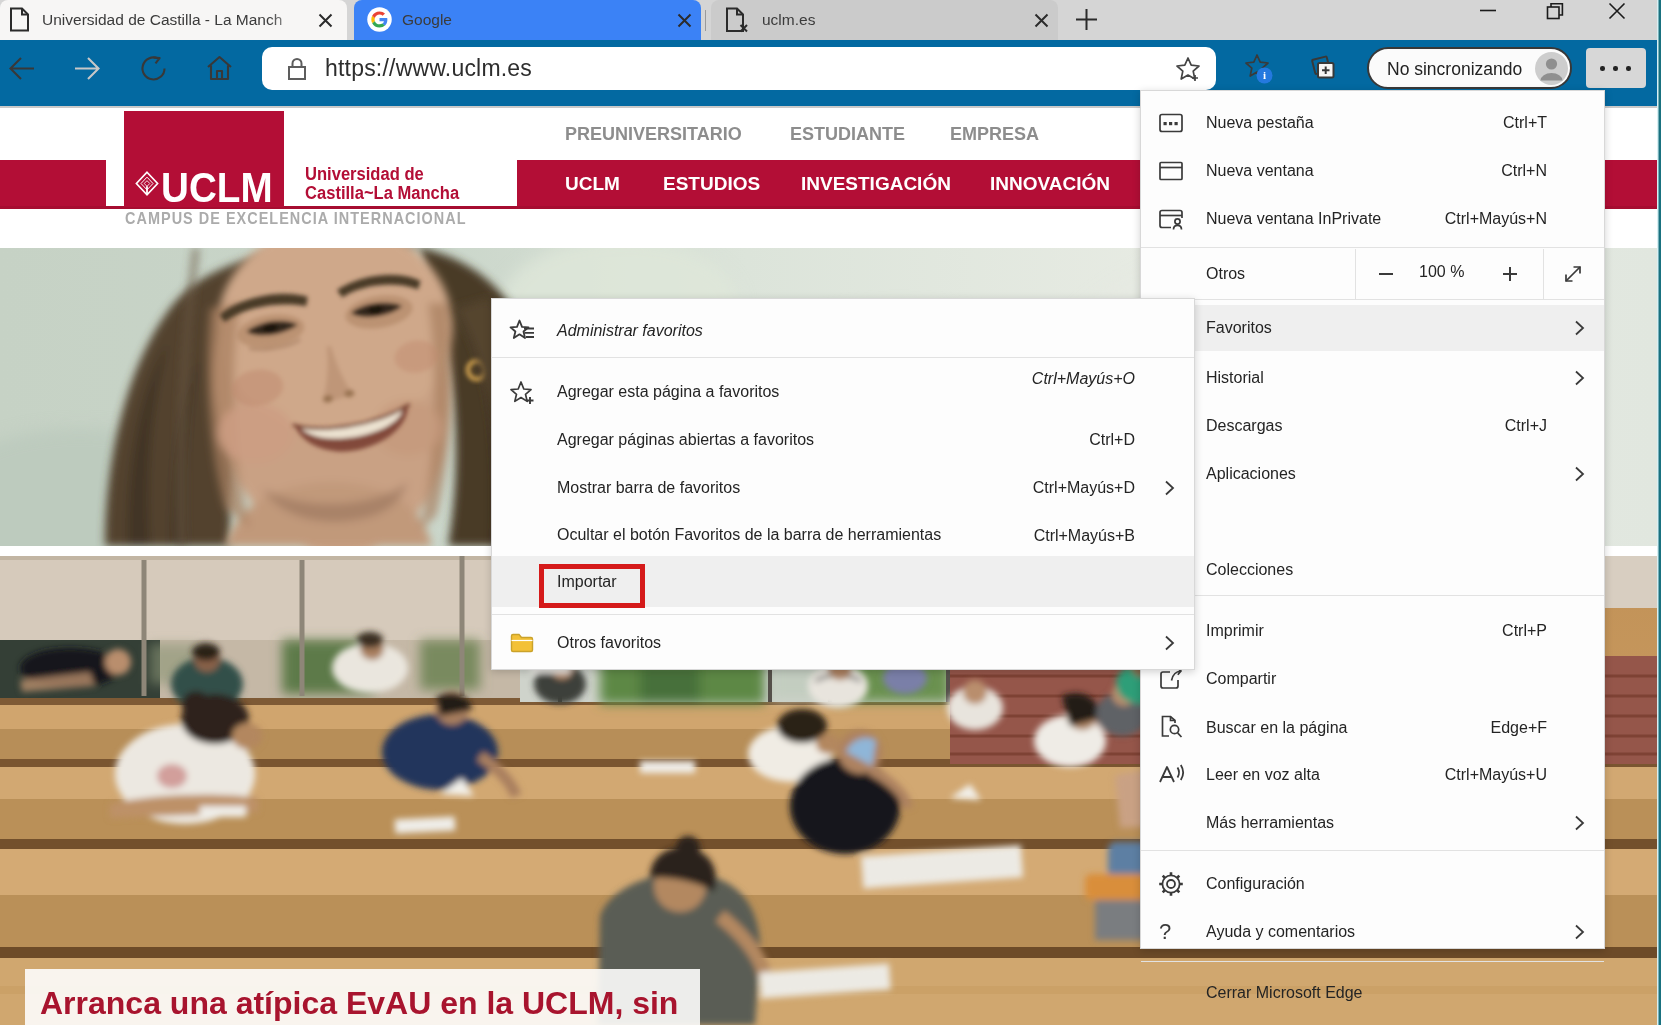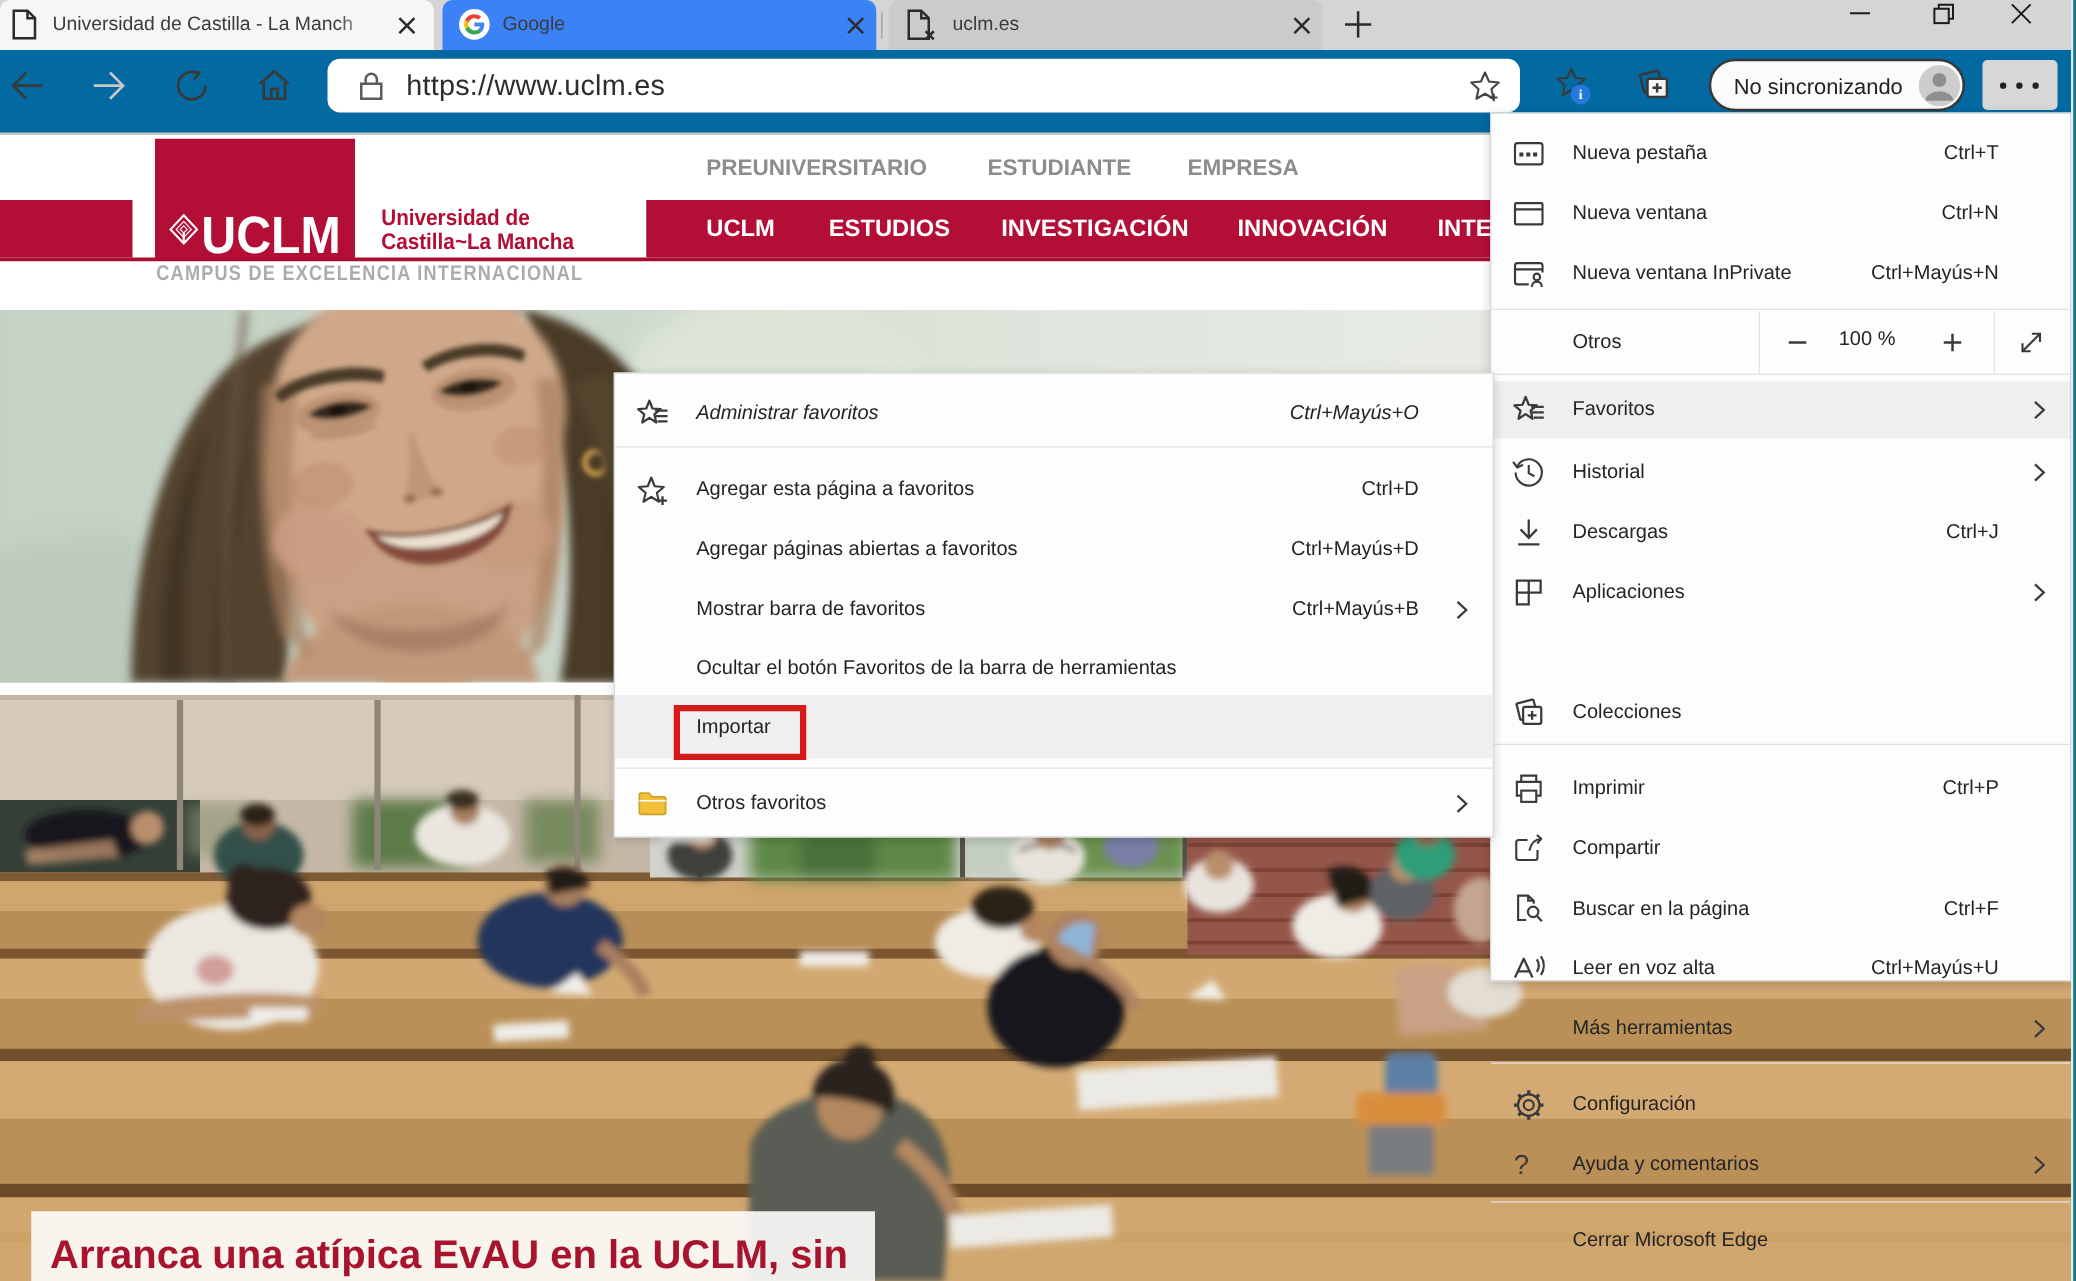--- a/index.html
+++ b/index.html
@@ -31,30 +31,30 @@
 #logotext { left:37px; top:53px; color:#fff; font-weight:bold; font-size:42px; transform:scaleX(0.92); transform-origin:0 0; }
 #uninames { left:305px; top:68px; color:#b30e36; font-weight:bold; font-size:18px; line-height:19px; transform:scaleX(0.92); transform-origin:0 0; }
 #campus { left:125px; top:112px; color:#ababab; font-weight:bold; font-size:17px; letter-spacing:1.2px; transform:scaleX(0.85); transform-origin:0 0; }
 #redstub { left:0; top:63px; width:106px; height:46px; background:#b30e36; }
 #rednav { left:517px; top:63px; width:1144px; height:46px; background:#b30e36; }
 #redline { left:0; top:109px; width:1661px; height:3px; background:#a60d31; }
 .gnav { top:27px; color:#8d8d8d; font-weight:bold; font-size:18px; }
 .rnav { top:76px; color:#fff; font-weight:bold; font-size:19px; }
 
 
-#mainmenu { z-index:20; left:1192px; top:90px; width:465px; height:695px; background:#fdfdfd; border:1px solid #d8d8d8; box-shadow:0 2px 8px rgba(0,0,0,0.18); }
+#mainmenu { z-index:20; left:1140px; top:90px; width:465px; height:859px; background:#fdfdfd; border:1px solid #d8d8d8; box-shadow:0 2px 8px rgba(0,0,0,0.18); }
 #submenu { z-index:30; left:491px; top:298px; width:704px; height:372px; background:#fdfdfd; border:1px solid #d8d8d8; box-shadow:0 2px 8px rgba(0,0,0,0.18); }
 .mrow { left:0; width:100%; height:48px; }
 .mhl { background:#efefef; }
 .mlabel { position:absolute; left:65px; top:50%; transform:translateY(-50%); font-size:16px; color:#242424; white-space:nowrap; }
 .mshort { position:absolute; right:57px; top:50%; transform:translateY(-50%); font-size:16px; color:#242424; }
 .micon { position:absolute; left:16px; top:50%; transform:translateY(-50%); width:28px; height:28px; }
 .mchev { position:absolute; right:16px; top:50%; transform:translateY(-50%); width:18px; height:18px; }
 .msep { left:0; width:100%; height:1px; background:#e2e2e2; }
-.sshort { right:59px; }
+.sshort { right:59px;margin-top:48px; }
 #redbox { left:47px; top:265px; width:106px; height:44px; border:5px solid #d51a1a; }
 
 
 #tealedge { z-index:40; left:1657px; top:0; width:4px; height:1025px; background:linear-gradient(to right,#d8f0f4 0%,#d8f0f4 30%,#19717f 45%,#19717f 100%); }
 </style>
 </head>
 <body>
 <div id="stage">
 
   <svg class="abs" id="photo1" style="left:0;top:248px;" width="1657" height="298" viewBox="0 0 1657 298">
@@ -593,21 +593,21 @@
     <div class="abs mrow" style="top:613px;">
       <svg class="micon" viewBox="0 0 28 28">
           <g fill="none" stroke="#3a3a3a" stroke-width="1.7">
             <path d="M18 9 V6.5 L13.5 2.5 H5.5 V22 H12"></path>
             <path d="M13.5 2.5 V6.5 H18"></path>
             <circle cx="17.5" cy="15.5" r="4.2"></circle>
             <path d="M20.6 18.8 L24.5 23"></path>
           </g>
         </svg>
       <span class="mlabel">Buscar en la página</span>
-        <span class="mshort">Ctrl+F</span>
+        <span class="mshort">Edge+F</span>
       </div>
     <div class="abs mrow" style="top:660px;">
       <svg class="micon" viewBox="0 0 28 28">
           <g fill="none" stroke="#3a3a3a" stroke-width="1.8">
             <path d="M3 21 L10 6 L17 21 M5.5 16 H14.5" stroke-linejoin="round"></path>
             <path d="M20.5 6.5 a9.5 9.5 0 0 1 0 10"></path>
             <path d="M23.8 4 a14 14 0 0 1 0 15"></path>
           </g>
         </svg>
       <span class="mlabel">Leer en voz alta</span>

